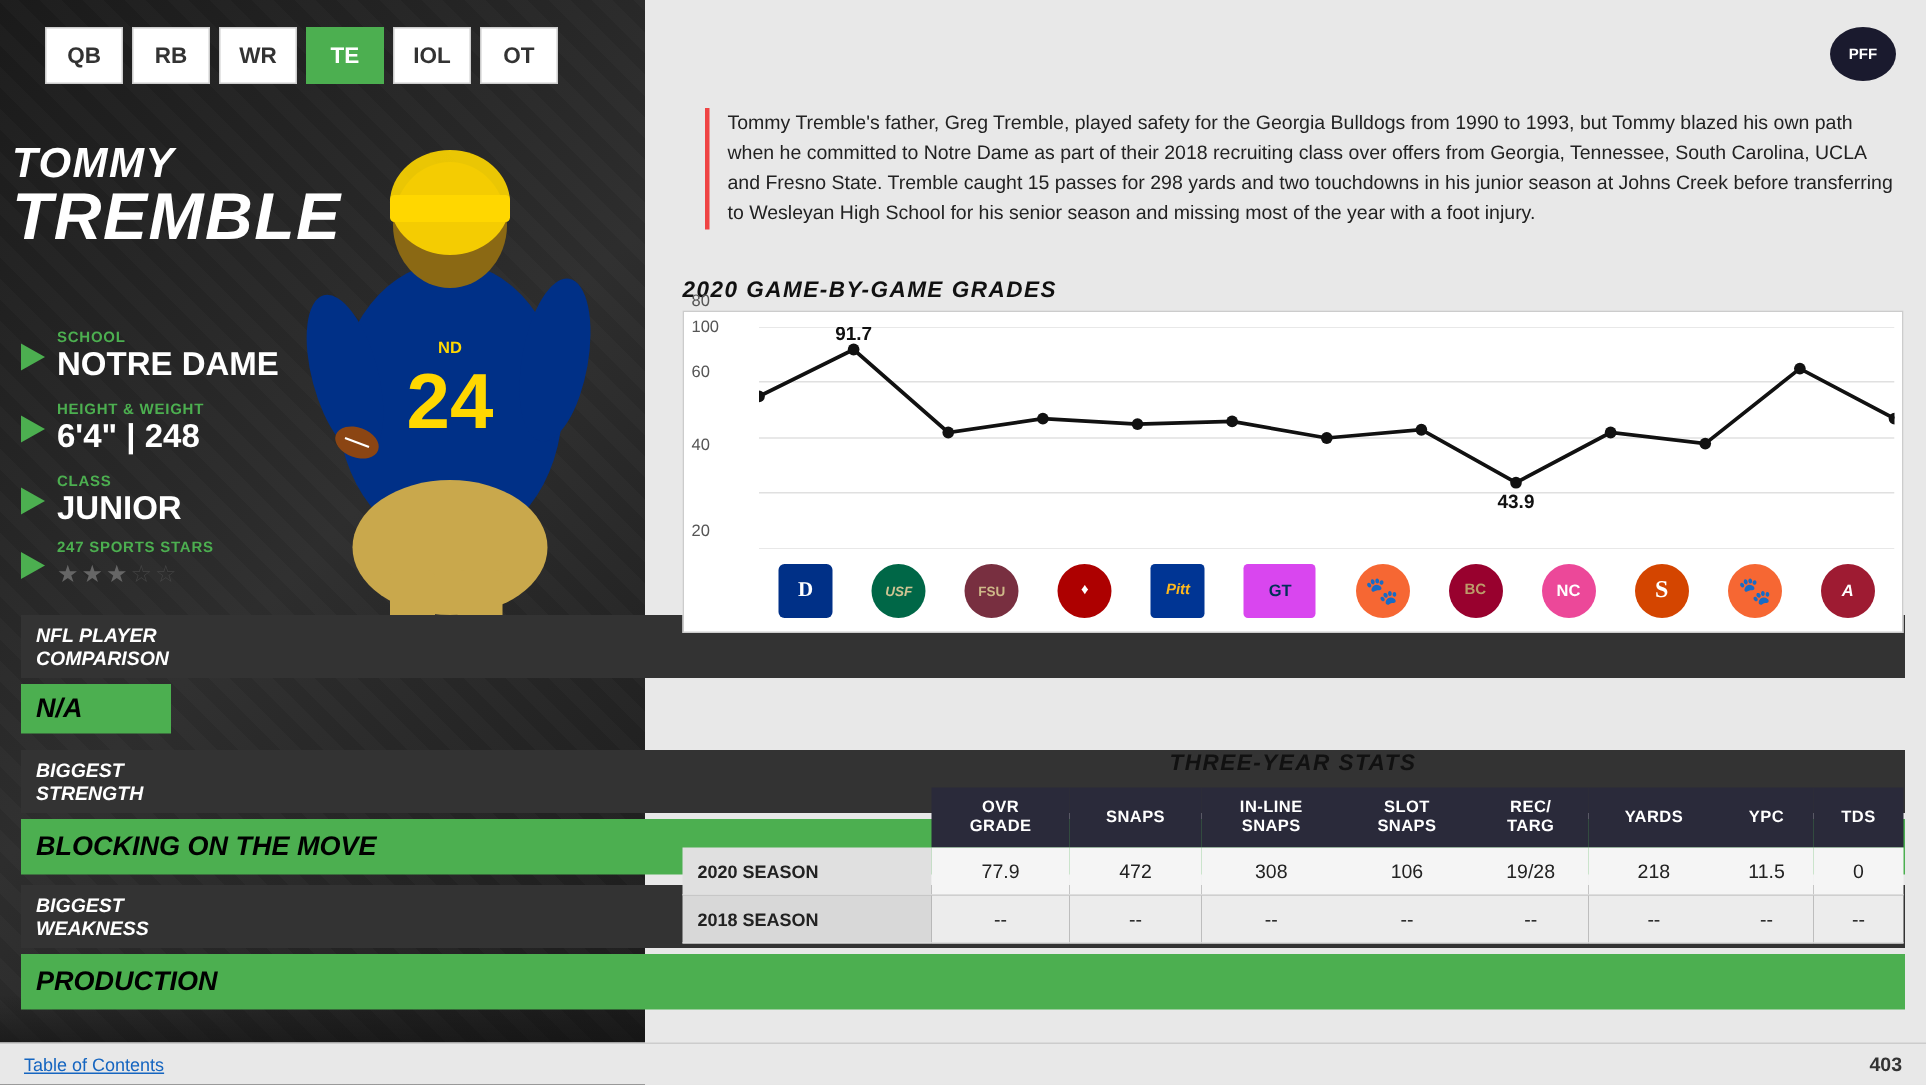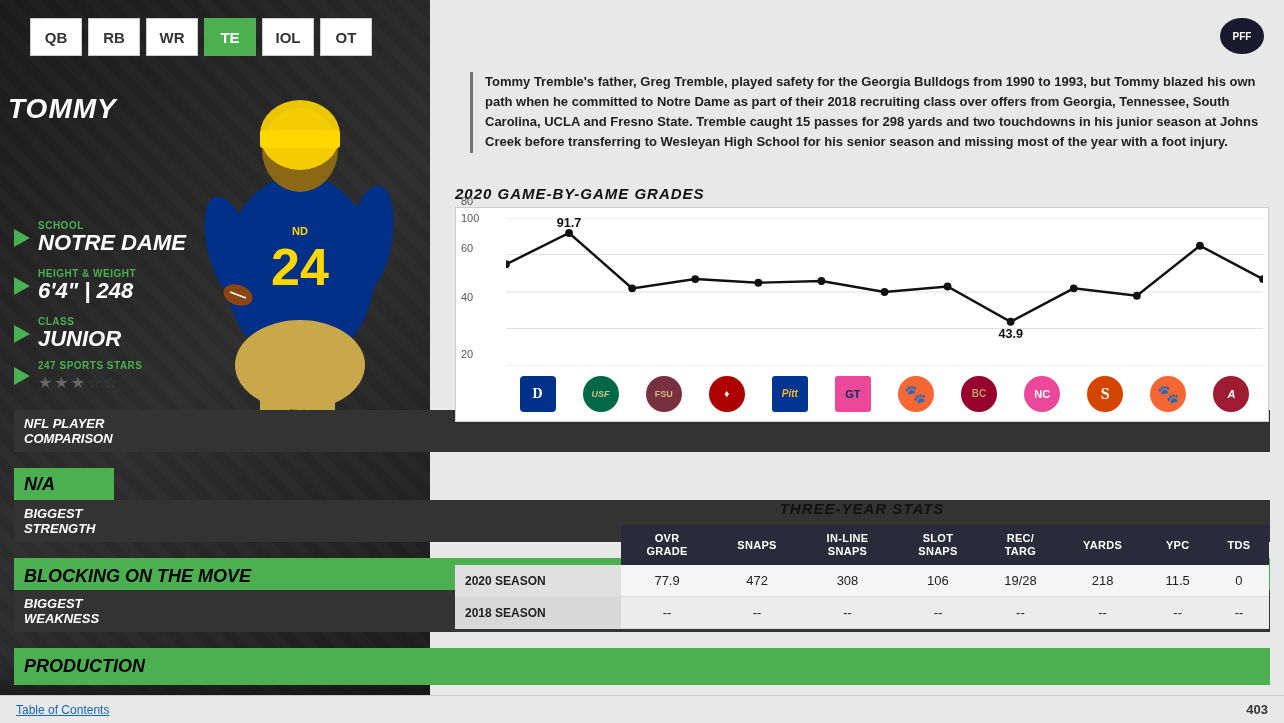--- a/index.html
+++ b/index.html
@@ -150,21 +150,20 @@
       font-weight: bold;
       text-transform: uppercase;
       letter-spacing: 0.5px;
     }
 
     .stat-content .value {
       font-size: 22px;
       font-weight: 900;
       color: white;
       text-transform: uppercase;
-      font-style: italic;
       line-height: 1.1;
     }
 
     .stat-school { top: 220px; }
     .stat-height { top: 268px; }
     .stat-class { top: 316px; }
     .stat-stars { top: 360px; }
 
     
     .stars-container {
@@ -180,21 +179,21 @@
     .nfl-comparison {
       position: absolute;
       top: 410px;
       left: 14px;
       right: 14px;
       z-index: 10;
     }
     .section-header {
       background: #333;
       padding: 6px 10px;
-      margin-bottom: 16px;
+      margin-bottom: 4px;
     }
     .section-header-text {
       font-size: 13px;
       font-weight: 900;
       color: white;
       text-transform: uppercase;
       font-style: italic;
     }
     .section-value {
       background: #4caf50;
@@ -239,23 +238,22 @@
 
     
     .bio-section {
       position: absolute;
       top: 72px;
       left: 470px;
       right: 20px;
       z-index: 10;
     }
     .bio-border {
-      border-left: 3px solid #737373;
+      border-left: 3px solid #ef4444;
       padding-left: 12px;
-      font-weight: bold;
     }
     .bio-text {
       font-size: 13px;
       line-height: 1.55;
       color: #222;
     }
 
     
     .chart-section {
       position: absolute;
@@ -412,20 +410,21 @@
   <div class="pos-tab">WR</div>
   <div class="pos-tab active">TE</div>
   <div class="pos-tab">IOL</div>
   <div class="pos-tab">OT</div>
 </div>
 
 <div class="pff-logo">PFF</div>
 
 <div class="player-name">
   <div class="player-first">TOMMY</div>
+  <div class="player-last">TREMBLE</div>
 </div>
 
 <div class="player-img-area">
   <svg width="260" height="380" viewBox="0 0 260 380" xmlns="http://www.w3.org/2000/svg">
 
     <ellipse cx="130" cy="220" rx="75" ry="95" fill="#003087"></ellipse>
 
     <text x="130" y="235" text-anchor="middle" fill="gold" font-size="52" font-weight="900" font-family="Arial">24</text>
 
     <ellipse cx="130" cy="100" rx="38" ry="42" fill="#8B6914"></ellipse>
@@ -568,21 +567,21 @@
       <div style="width:36px;height:36px;background:#003087;border-radius:4px;display:flex;align-items:center;justify-content:center;color:white;font-size:14px;font-weight:900;font-family:serif;">D</div>
 
       <div style="width:36px;height:36px;background:#006747;border-radius:50%;display:flex;align-items:center;justify-content:center;color:#CFC493;font-size:9px;font-weight:900;font-style:italic;">USF</div>
 
       <div style="width:36px;height:36px;background:#782F40;border-radius:50%;display:flex;align-items:center;justify-content:center;color:#CEB888;font-size:9px;font-weight:900;">FSU</div>
 
       <div style="width:36px;height:36px;background:#AD0000;border-radius:50%;display:flex;align-items:center;justify-content:center;color:white;font-size:10px;font-weight:900;">♦</div>
 
       <div style="width:36px;height:36px;background:#003594;border-radius:3px;display:flex;align-items:center;justify-content:center;color:#FFB81C;font-size:10px;font-weight:900;font-style:italic;">Pitt</div>
 
-      <div style="width:36px;height:36px;background:#ec4899;border-radius:3px;display:flex;align-items:center;justify-content:center;color:#003057;font-size:11px;font-weight:900;">GT</div>
+      <div style="width:48px;height:36px;background:#d946ef;border-radius:3px;display:flex;align-items:center;justify-content:center;color:#003057;font-size:11px;font-weight:900;">GT</div>
 
       <div style="width:36px;height:36px;background:#F66733;border-radius:50%;display:flex;align-items:center;justify-content:center;color:#522D80;font-size:18px;font-weight:900;">🐾</div>
 
       <div style="width:36px;height:36px;background:#98012E;border-radius:50%;display:flex;align-items:center;justify-content:center;color:#BC9B6A;font-size:10px;font-weight:900;">BC</div>
 
       <div style="width:36px;height:36px;background:#ec4899;border-radius:50%;display:flex;align-items:center;justify-content:center;color:white;font-size:11px;font-weight:900;">NC</div>
 
       <div style="width:36px;height:36px;background:#D44500;border-radius:50%;display:flex;align-items:center;justify-content:center;color:white;font-size:16px;font-weight:900;font-family:serif;">S</div>
 
       <div style="width:36px;height:36px;background:#F66733;border-radius:50%;display:flex;align-items:center;justify-content:center;color:#522D80;font-size:18px;font-weight:900;">🐾</div>

